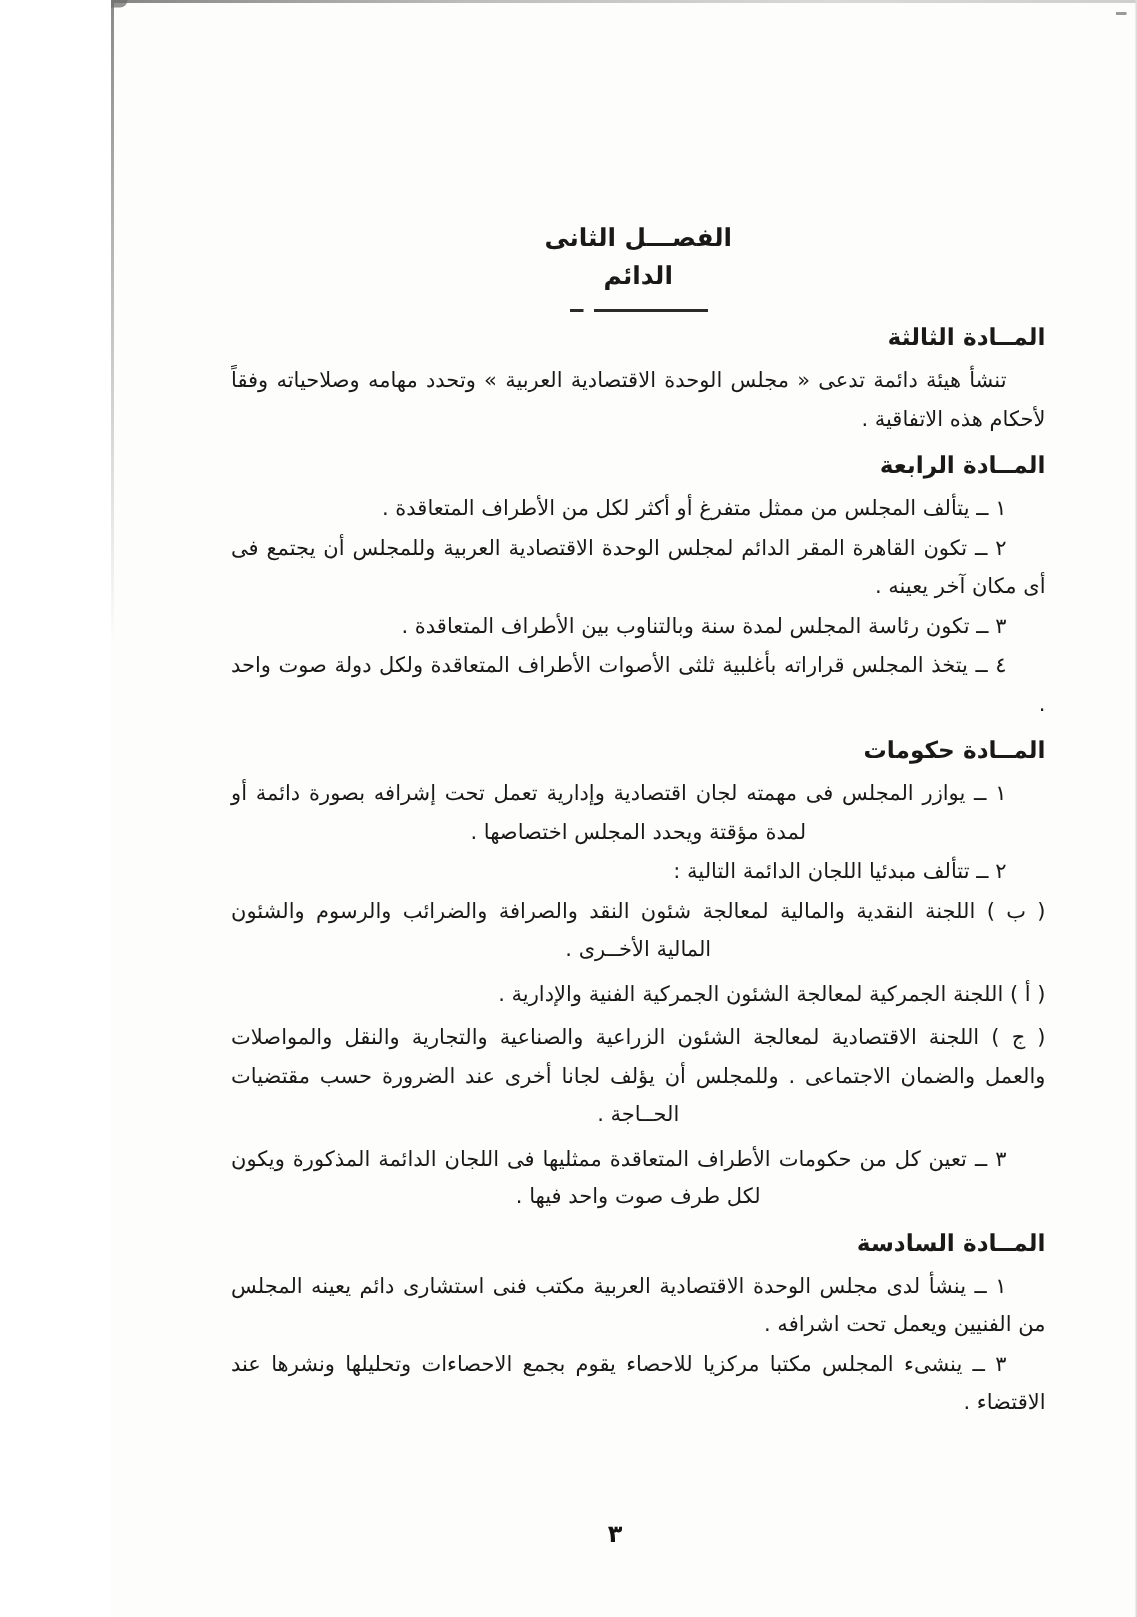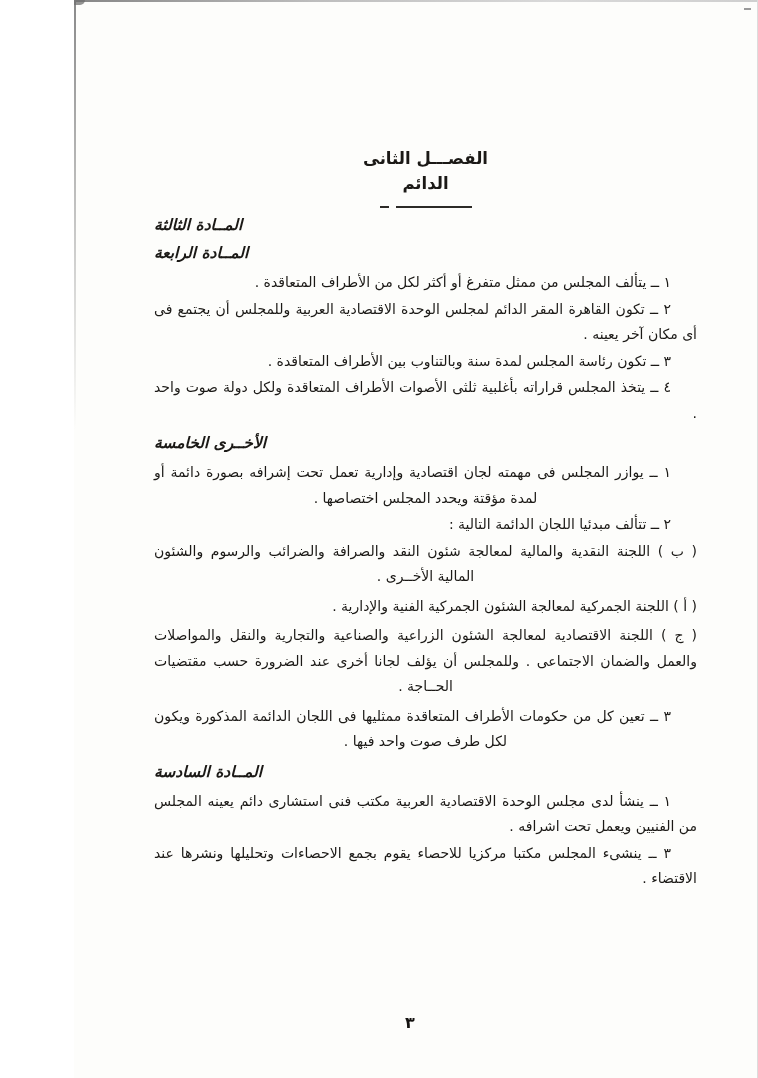--- a/index.html
+++ b/index.html
@@ -55,25 +55,24 @@
     align-items: center;
     gap: 7px;
     margin: 10px 0 0 0;
     direction: rtl;
   }
   .divider-line { width: 76px; border-top: 2px solid #2c2a27; }
   .divider-dash { width: 9px;  border-top: 2px solid #2c2a27; }
 
   .article-heading {
     margin: 7px 0 6px 0;
-    text-align: left;
+    text-align: right;
     font-weight: bold;
     font-size: 15.5px;
     line-height: 21px;
-    font-style: italic;
   }
   .para {
     margin: 0 0 1px 0;
     font-size: 14px;
     line-height: 25.5px;
     text-align: justify;
     text-justify: inter-word;
   }
   .indent { text-indent: 26px; }
   .sub { margin-bottom: 4px; }
@@ -106,32 +105,33 @@
     <div class="chapter-subtitle">الدائم</div>
   </header>
 
   <div class="divider">
     <span class="divider-line"></span>
     <span class="divider-dash"></span>
   </div>
 
   <section>
     <h2 class="article-heading">المــادة الثالثة</h2>
+    <p class="para indent">تنشأ هيئة دائمة تدعى « مجلس الوحدة الاقتصادية العربية » وتحدد مهامه وصلاحياته وفقاً لأحكام هذه الاتفاقية .</p>
   </section>
 
   <section>
     <h2 class="article-heading">المــادة الرابعة</h2>
     <p class="para indent">١ ــ يتألف المجلس من ممثل متفرغ أو أكثر لكل من الأطراف المتعاقدة .</p>
     <p class="para indent">٢ ــ تكون القاهرة المقر الدائم لمجلس الوحدة الاقتصادية العربية وللمجلس أن يجتمع فى أى مكان آخر يعينه .</p>
     <p class="para indent">٣ ــ تكون رئاسة المجلس لمدة سنة وبالتناوب بين الأطراف المتعاقدة .</p>
     <p class="para indent">٤ ــ يتخذ المجلس قراراته بأغلبية ثلثى الأصوات الأطراف المتعاقدة ولكل دولة صوت واحد .</p>
   </section>
 
   <section>
-    <h2 class="article-heading">الأخــرى الخامسة</h2>
+    <h2 class="article-heading">المــادة حكومات</h2>
     <p class="para indent last-center">١ ــ يوازر المجلس فى مهمته لجان اقتصادية وإدارية تعمل تحت إشرافه بصورة دائمة أو لمدة مؤقتة ويحدد المجلس اختصاصها .</p>
     <p class="para indent">٢ ــ تتألف مبدئيا اللجان الدائمة التالية :</p>
     <p class="para sub last-center">( ب ) اللجنة النقدية والمالية لمعالجة شئون النقد والصرافة والضرائب والرسوم والشئون المالية الأخــرى .</p>
     <p class="para sub">( أ ) اللجنة الجمركية لمعالجة الشئون الجمركية الفنية والإدارية .</p>
     <p class="para sub last-center">( ج ) اللجنة الاقتصادية لمعالجة الشئون الزراعية والصناعية والتجارية والنقل والمواصلات والعمل والضمان الاجتماعى . وللمجلس أن يؤلف لجانا أخرى عند الضرورة حسب مقتضيات الحــاجة .</p>
     <p class="para indent last-center">٣ ــ تعين كل من حكومات الأطراف المتعاقدة ممثليها فى اللجان الدائمة المذكورة ويكون لكل طرف صوت واحد فيها .</p>
   </section>
 
   <section>
     <h2 class="article-heading">المــادة السادسة</h2>

